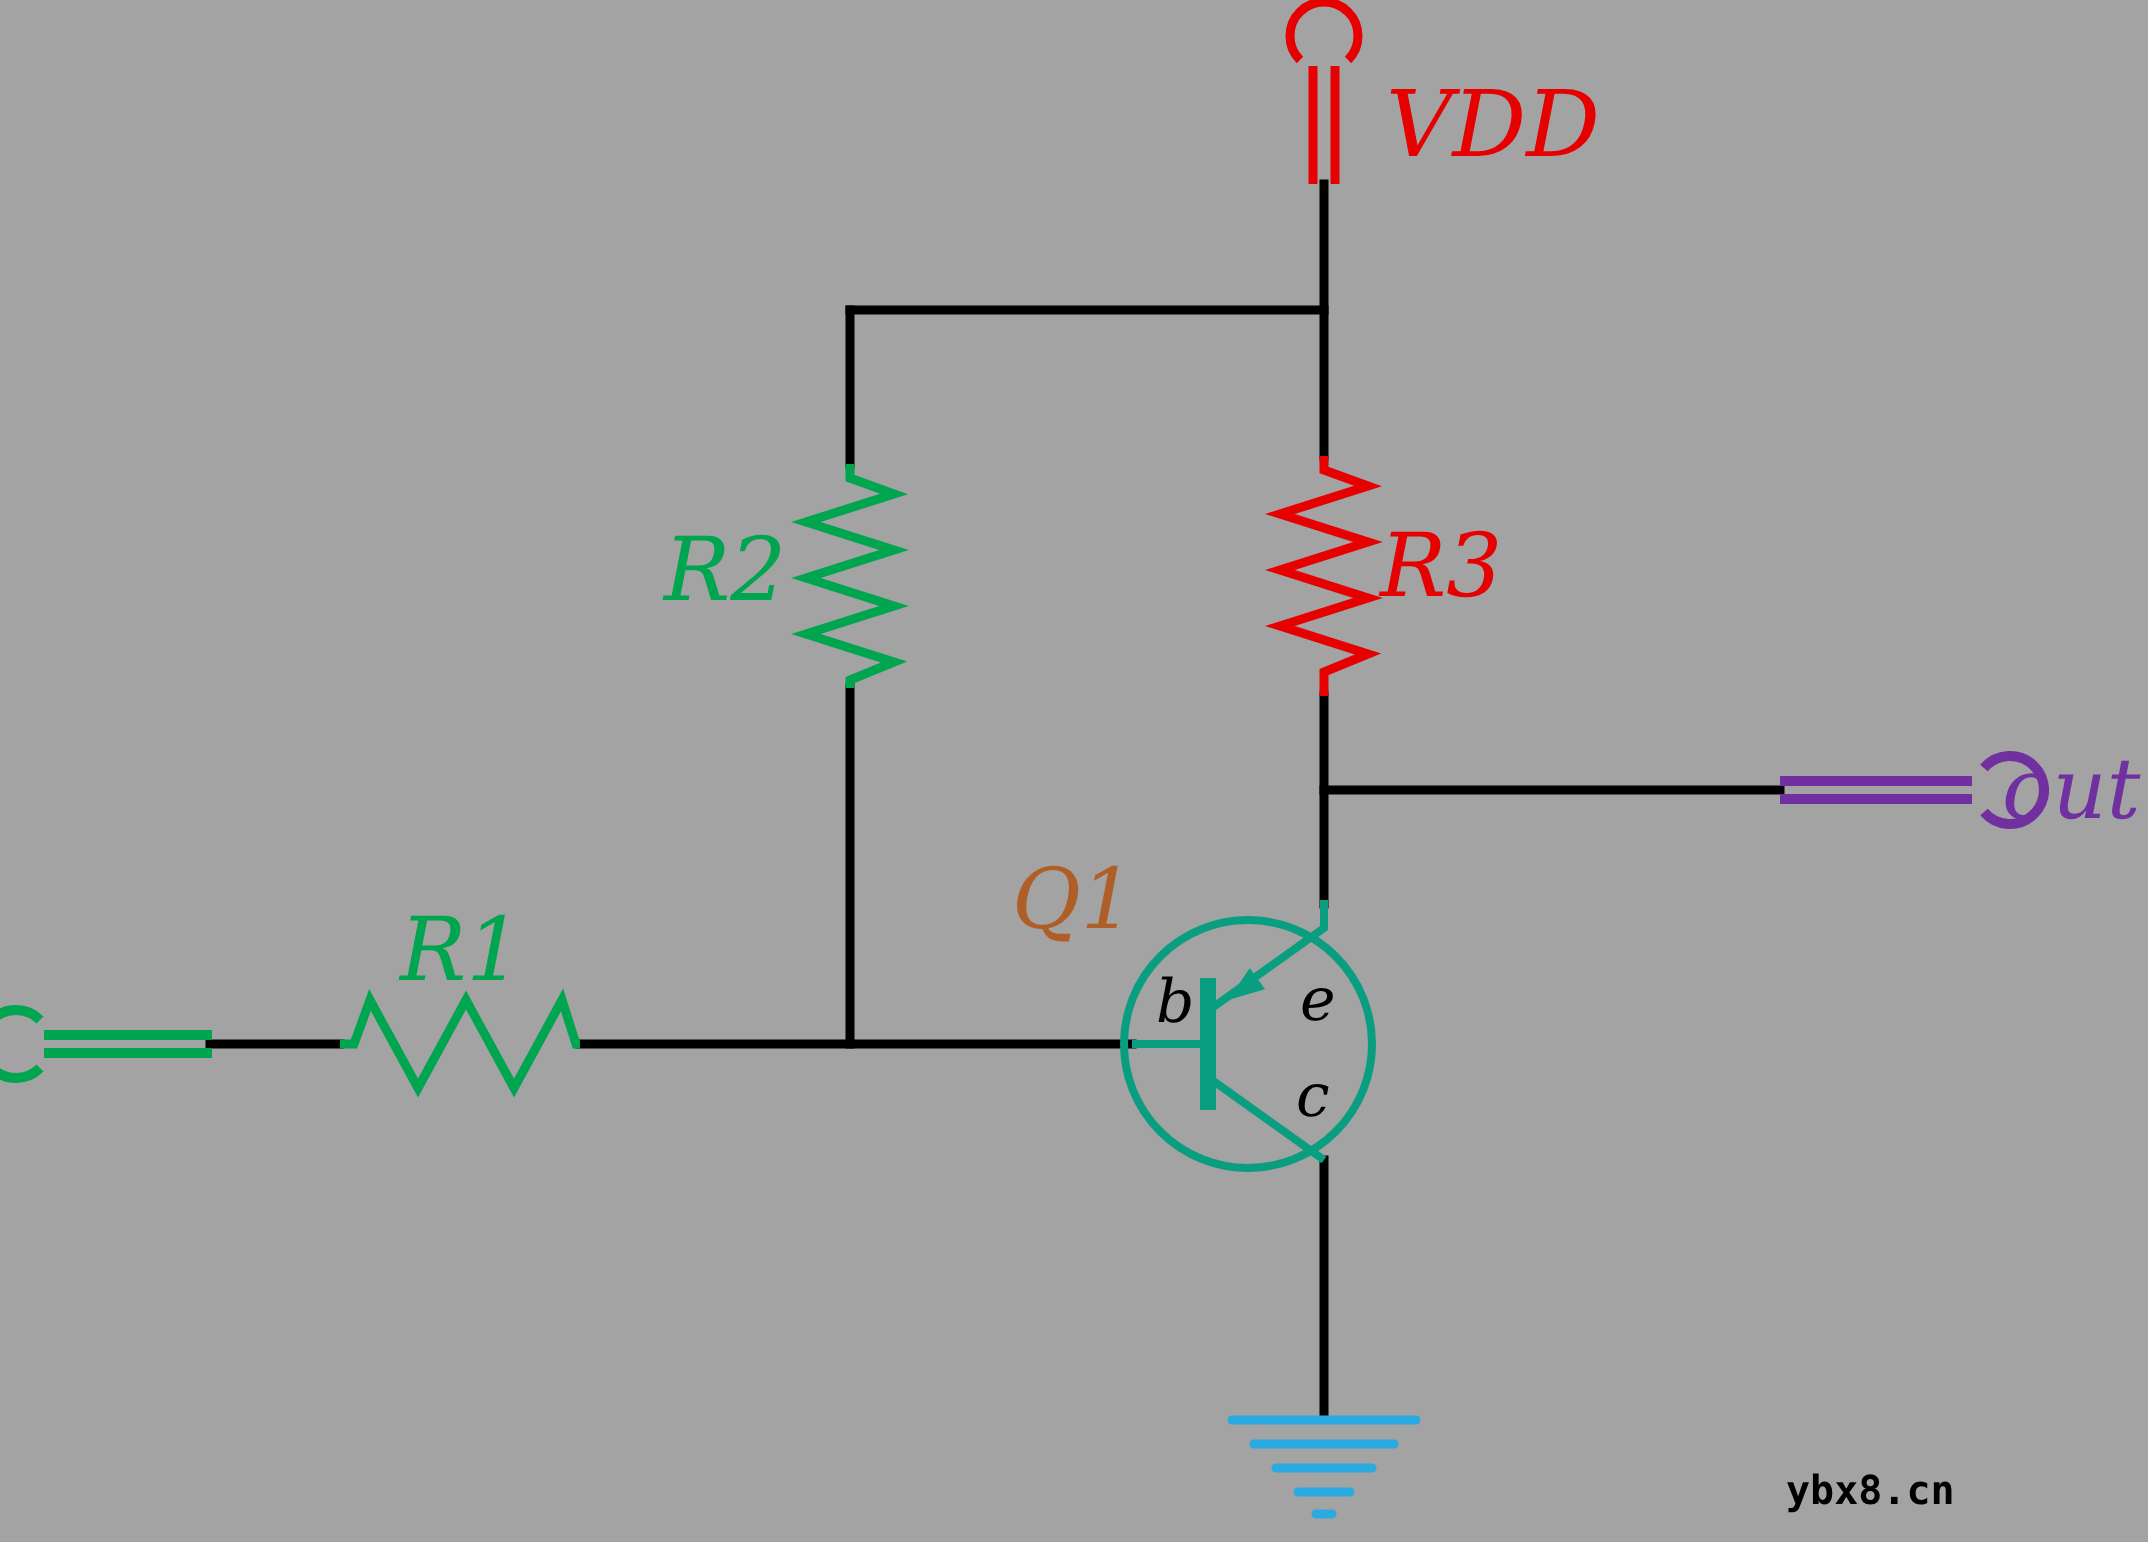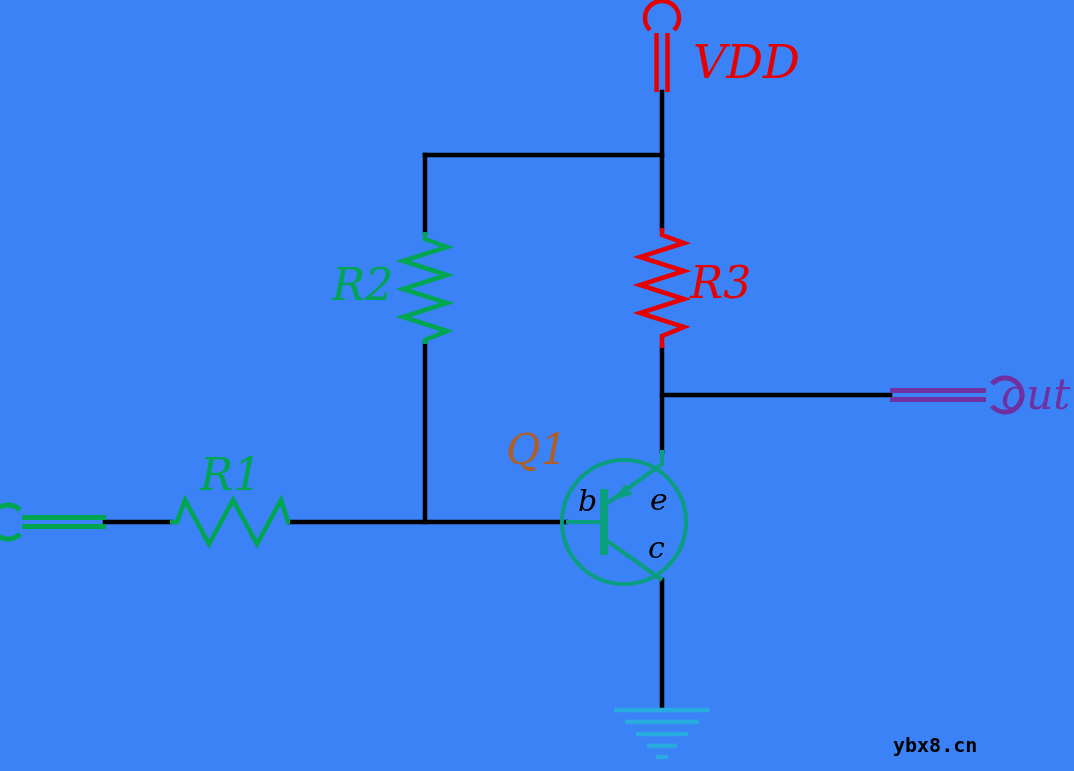--- a/index.html
+++ b/index.html
@@ -1,16 +1,16 @@
 <!DOCTYPE html>
 <html style="--supply: #e60000; --resistor-green: #00a550; --transistor: #0a9e80; --output: #7030a0; --ground: #29abe2; --q1-label: #b05e28; --wire: #000000;"><head>
 <meta charset="utf-8">
 <style>
   html,body{margin:0;padding:0;background:#ffffff;}
-  .stage{position:relative;width:1074px;height:771px;background:#3b82f6;overflow:hidden;}
+  .stage{position:relative;width:1074px;height:771px;background:#a3a3a3;overflow:hidden;}
   svg{display:block;}
   .wire{stroke:var(--wire,#000);stroke-width:4.5;fill:none;stroke-linecap:square;}
   .res-green{stroke:var(--resistor-green,#00a550);stroke-width:4.5;fill:none;stroke-linejoin:miter;}
   .res-red{stroke:var(--supply,#e60000);stroke-width:4.5;fill:none;stroke-linejoin:miter;}
   .port-red{stroke:var(--supply,#e60000);stroke-width:4.5;fill:none;}
   .port-green{stroke:var(--resistor-green,#00a550);stroke-width:5;fill:none;}
   .port-purple{stroke:var(--output,#7030a0);stroke-width:5;fill:none;}
   .bjt{stroke:var(--transistor,#0a9e80);fill:none;}
   .gnd{stroke:var(--ground,#29abe2);stroke-width:4.5;fill:none;stroke-linecap:round;}
   text{font-family:"DejaVu Serif","Liberation Serif",serif;font-style:italic;}

